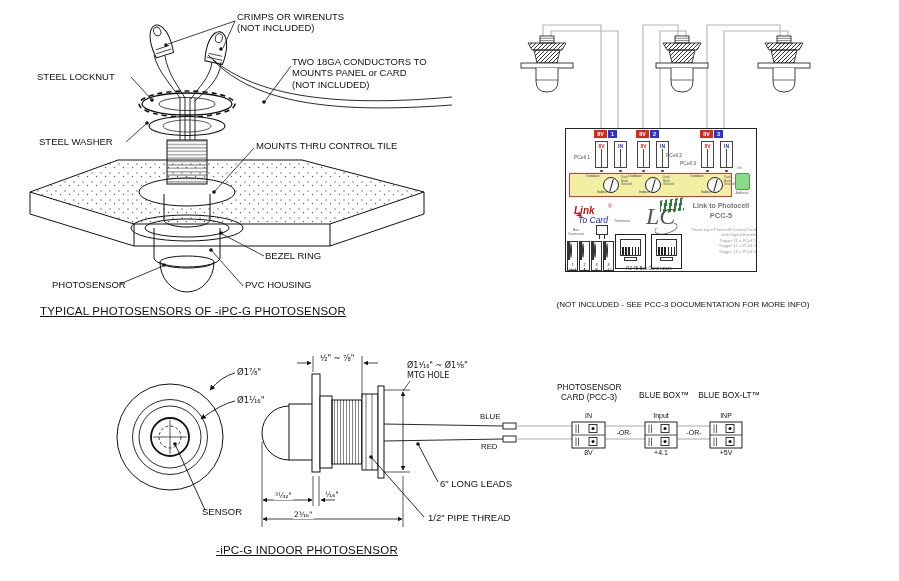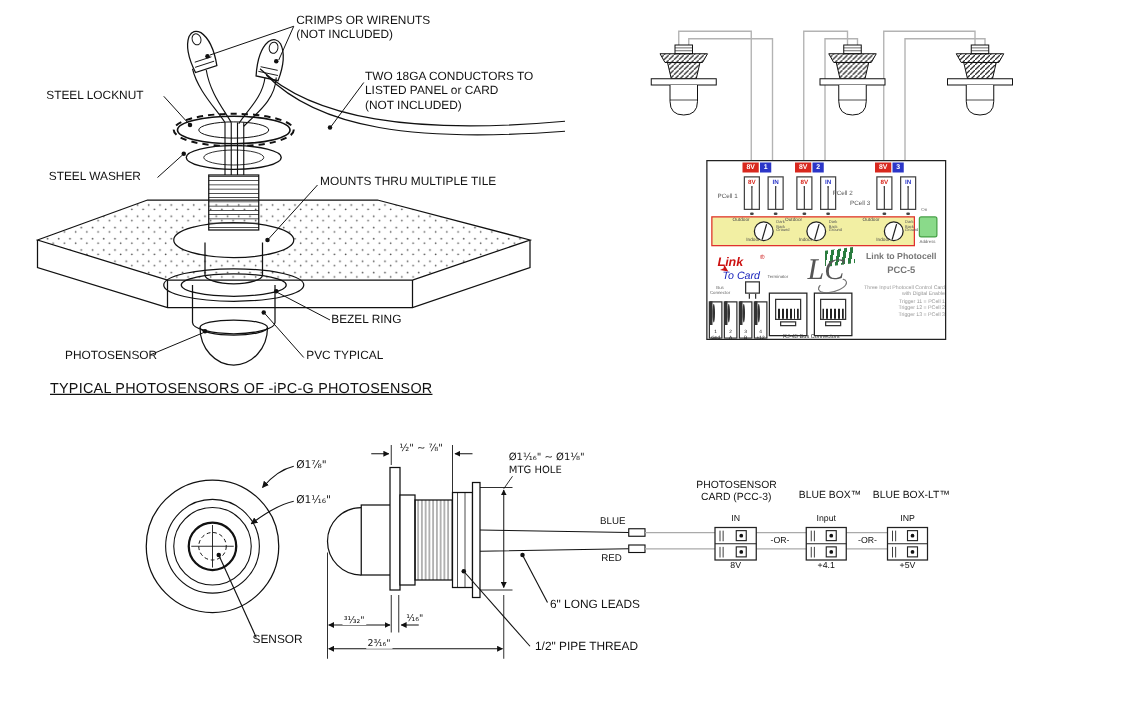--- a/index.html
+++ b/index.html
@@ -328,44 +328,46 @@
         <div class="rj-inner"></div>
         <div class="rj-pins"></div>
         <div class="rj-tab"></div>
       </div>
     <div class="rjlbl">RJ-45 Bus Connectors</div>
   </div>
 
   <div class="lbl" style="left:237px;top:11px;">CRIMPS OR WIRENUTS
 (NOT INCLUDED)</div>
   <div class="lbl" style="left:292px;top:56px;">TWO 18GA CONDUCTORS TO
-LISTED PANEL or CARD
+MOUNTS PANEL or CARD
 (NOT INCLUDED)</div>
   <div class="lbl" style="left:37px;top:71px;">STEEL LOCKNUT</div>
   <div class="lbl" style="left:39px;top:136px;">STEEL WASHER</div>
-  <div class="lbl" style="left:256px;top:140px;">MOUNTS THRU MULTIPLE TILE</div>
+  <div class="lbl" style="left:256px;top:140px;">MOUNTS THRU CONTROL TILE</div>
   <div class="lbl" style="left:265px;top:250px;">BEZEL RING</div>
   <div class="lbl" style="left:52px;top:279px;">PHOTOSENSOR</div>
-  <div class="lbl" style="left:245px;top:279px;">PVC TYPICAL</div>
+  <div class="lbl" style="left:245px;top:279px;">PVC HOUSING</div>
   <div class="lbl ttl und" style="left:40px;top:305px;">TYPICAL PHOTOSENSORS OF -iPC-G PHOTOSENSOR</div>
 
+  <div class="lbl ctr" style="left:468px;top:300px;width:430px;font-size:8px;">(NOT INCLUDED - SEE PCC-3 DOCUMENTATION FOR MORE INFO)</div>
 
   <div class="lbl dim" style="left:237px;top:367px;font-size:8.5px;">Ø1⁷⁄₈"</div>
   <div class="lbl dim" style="left:237px;top:395px;font-size:8.5px;">Ø1¹⁄₁₆"</div>
   <div class="lbl dim ctr" style="left:311px;top:354px;width:52px;">¹⁄₂" ~ ⁷⁄₈"</div>
   <div class="lbl dim" style="left:407px;top:361px;line-height:1.2;">Ø1¹⁄₁₆" ~ Ø1¹⁄₈"
 MTG HOLE</div>
   <div class="lbl" style="left:480px;top:412px;font-size:7.8px;">BLUE</div>
   <div class="lbl" style="left:481px;top:442px;font-size:7.8px;">RED</div>
   <div class="lbl" style="left:440px;top:478px;">6" LONG LEADS</div>
   <div class="lbl dim bgw" style="left:274px;top:491px;font-size:7.5px;">³¹⁄₃₂"</div>
   <div class="lbl dim" style="left:325px;top:490px;font-size:7.5px;">¹⁄₁₆"</div>
   <div class="lbl dim bgw" style="left:293px;top:510px;font-size:7.5px;">2³⁄₁₆"</div>
   <div class="lbl" style="left:428px;top:512px;">1/2" PIPE THREAD</div>
   <div class="lbl" style="left:202px;top:506px;">SENSOR</div>
+  <div class="lbl ttl und ctr" style="left:212px;top:544px;width:190px;">-iPC-G INDOOR PHOTOSENSOR</div>
 
   <div class="lbl ctr" style="left:557px;top:383px;width:64px;font-size:8.3px;">PHOTOSENSOR
 CARD (PCC-3)</div>
   <div class="lbl ctr" style="left:634px;top:391px;width:60px;font-size:8.3px;">BLUE BOX™</div>
   <div class="lbl ctr" style="left:697px;top:391px;width:64px;font-size:8.3px;">BLUE BOX-LT™</div>
   <div class="lbl ctr" style="left:572px;top:412px;width:33px;font-size:7px;">IN</div>
   <div class="lbl ctr" style="left:645px;top:412px;width:32px;font-size:7px;">Input</div>
   <div class="lbl ctr" style="left:710px;top:412px;width:32px;font-size:7px;">INP</div>
   <div class="lbl ctr" style="left:572px;top:449px;width:33px;font-size:7px;">8V</div>
   <div class="lbl ctr" style="left:645px;top:449px;width:32px;font-size:7px;">+4.1</div>

